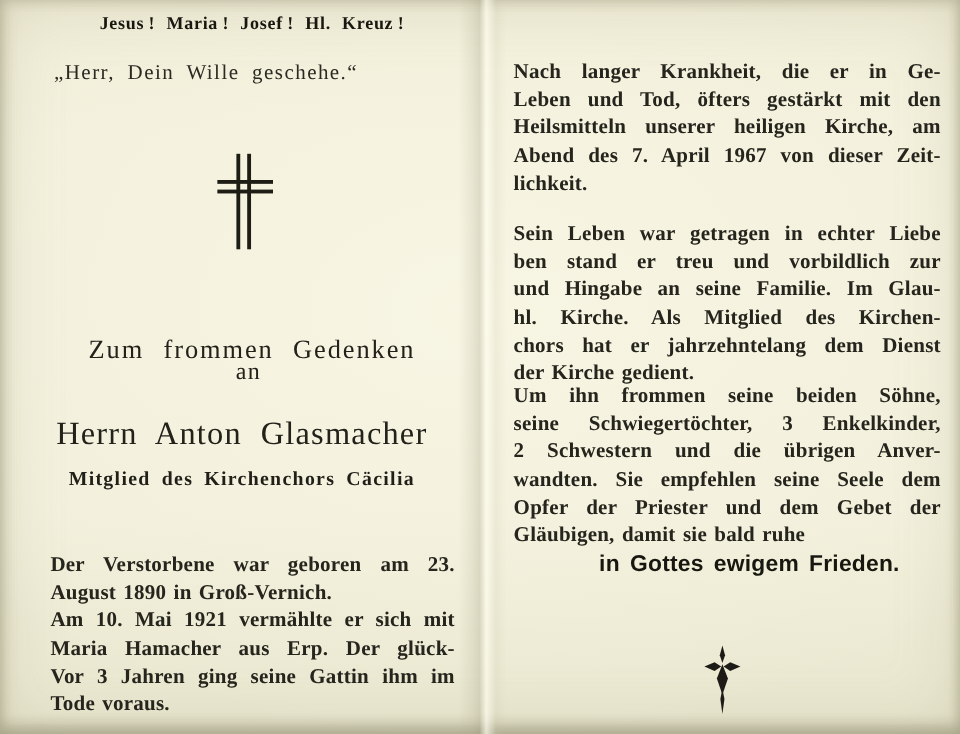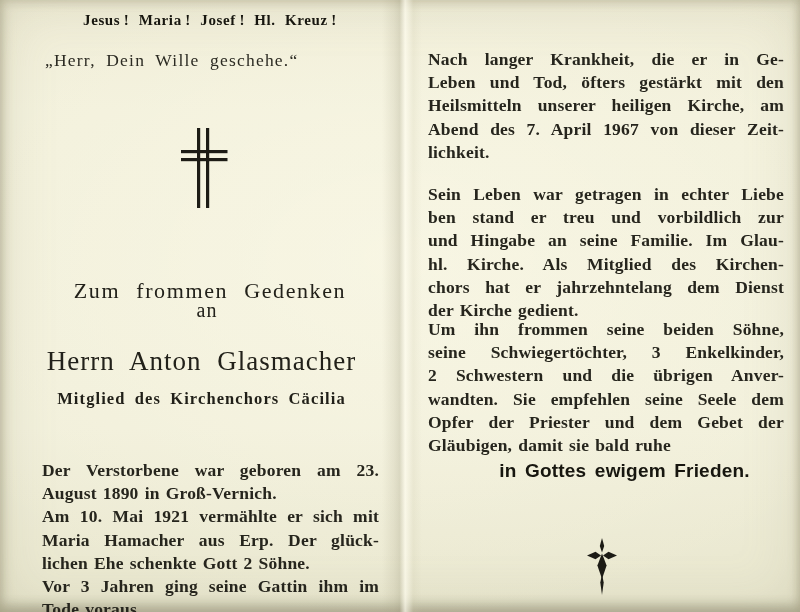--- a/index.html
+++ b/index.html
@@ -108,21 +108,20 @@
     <div class="mem-title">Zum frommen Gedenken</div>
     <div class="mem-an">an</div>
     <div class="mem-name">Herrn Anton Glasmacher</div>
     <div class="mem-membership">Mitglied des Kirchenchors Cäcilia</div>
 
     <div class="bio">
         <div class="tline">Der Verstorbene war geboren am 23.</div>
         <div class="tline tline-end">August 1890 in Groß-Vernich.</div>
         <div class="tline">Am 10. Mai 1921 vermählte er sich mit</div>
         <div class="tline">Maria Hamacher aus Erp.  Der glück-</div>
-        <div class="tline tline-end">lichen Ehe schenkte Gott 2 Söhne.</div>
         <div class="tline">Vor 3 Jahren ging seine Gattin ihm im</div>
         <div class="tline tline-end">Tode voraus.</div>
       </div>
   </div>
 
   <div class="page page-right">
     <div class="para para1">
         <div class="tline">Nach langer Krankheit, die er in Ge-</div>
         <div class="tline">Leben und Tod, öfters gestärkt mit den</div>
         <div class="tline">Heilsmitteln unserer heiligen Kirche, am</div>

